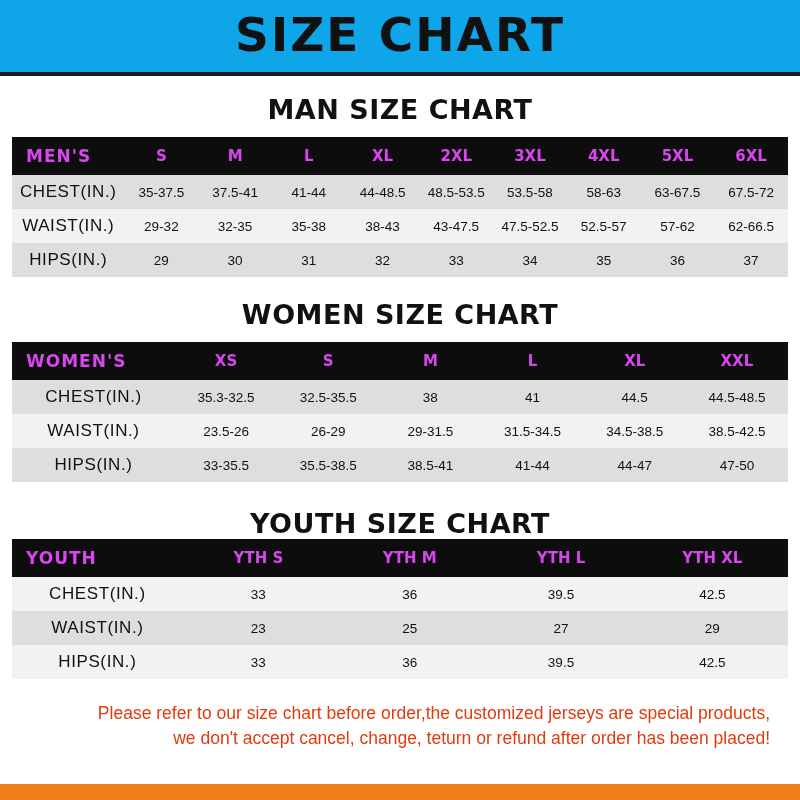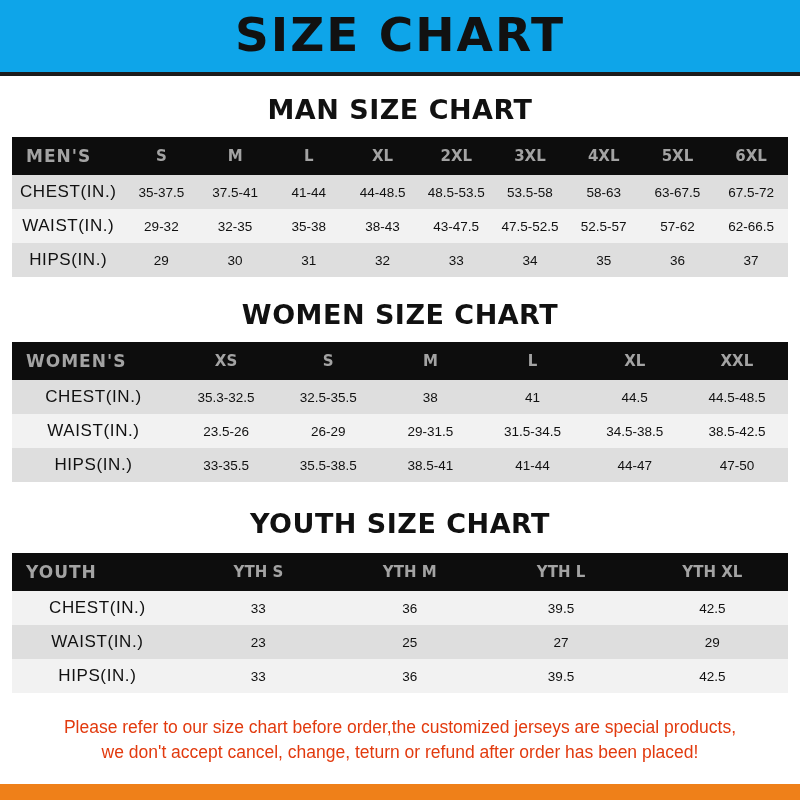--- a/index.html
+++ b/index.html
@@ -50,30 +50,30 @@
   .section-title {
     text-align: center;
     font-family: "DejaVu Sans", sans-serif;
     font-weight: bold;
     font-size: 27px;
     color: #111111;
     letter-spacing: 0.5px;
   }
   .t-man { margin: 18px 0 12px 0; }
   .t-women { margin: 22px 0 12px 0; }
-  .t-youth { margin: 26px 0 14px 0; }
+  .t-youth { margin: 26px 0 0 0; }
 
   table.size-table {
     width: 100%;
     border-collapse: collapse;
     table-layout: fixed;
   }
   table.size-table thead th {
     background: #0d0d0d;
-    color: #a3a3a3;
+    color: #d946ef;
     font-family: "DejaVu Sans", sans-serif;
     font-weight: bold;
     font-size: 15px;
     padding: 9px 2px;
     text-align: center;
   }
   table.size-table thead th.rowlabel {
     text-align: left;
     padding-left: 14px;
     font-size: 17px;
@@ -103,21 +103,21 @@
 
   .footer-note {
     margin-top: 22px;
     padding: 0 18px;
     text-align: center;
     color: #e23a0e;
     font-family: "Liberation Sans", sans-serif;
     font-size: 17.5px;
     line-height: 1.45;
   }
-  .footer-note .line { display: block; }
+  .footer-note .line { display: block; text-align: right; }
   .bottom-band {
     position: absolute;
     left: 0;
     bottom: 0;
     width: 100%;
     height: 16px;
     background: #ef8019;
   }
 </style>
 </head>

